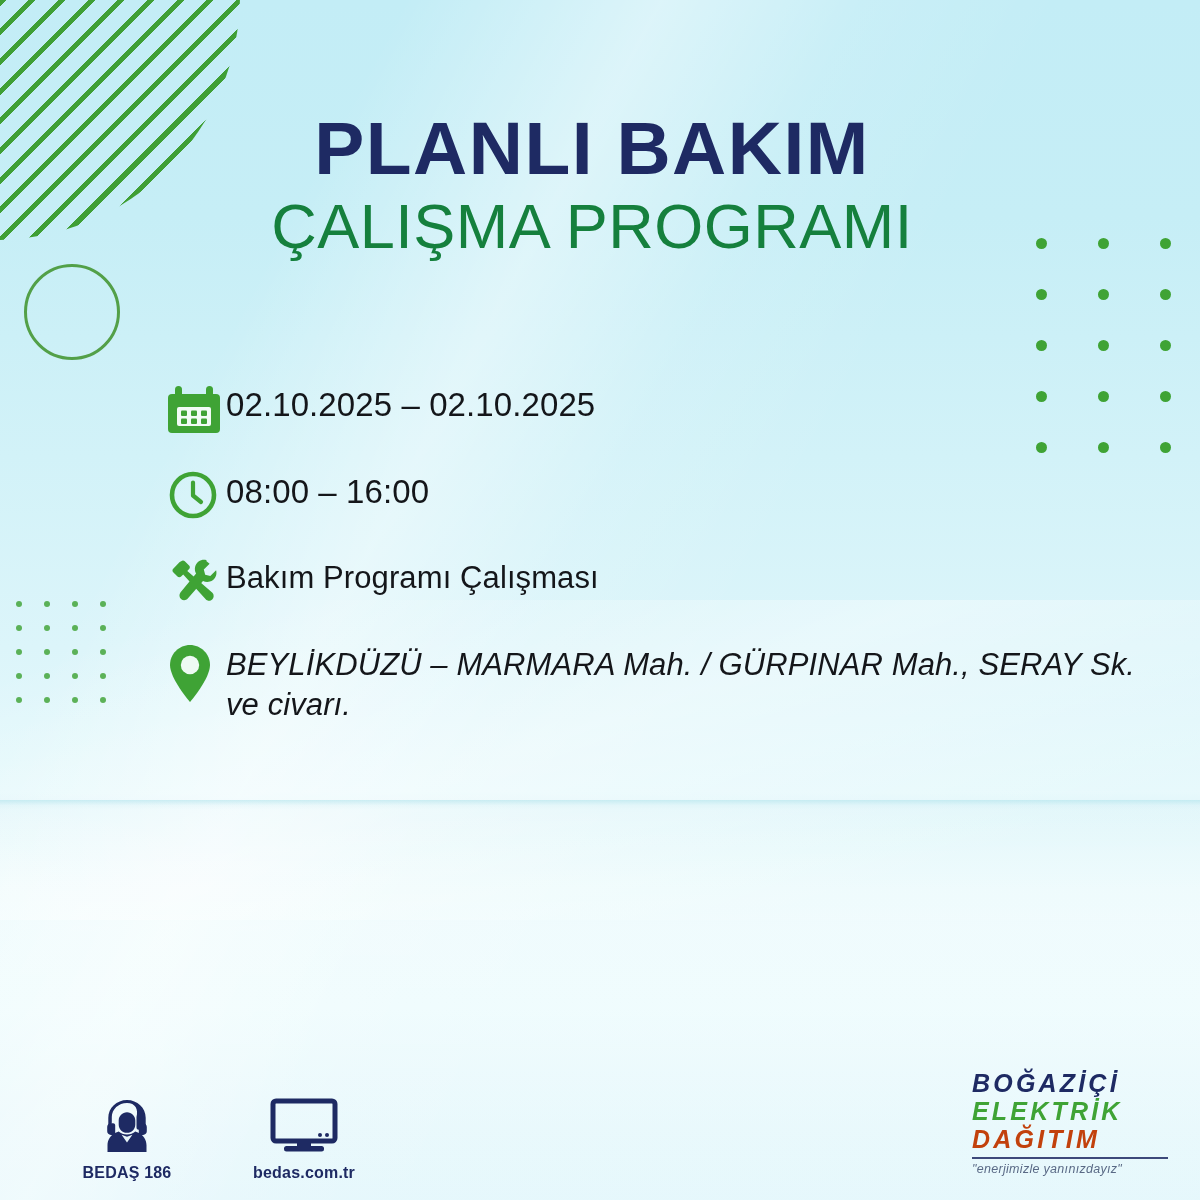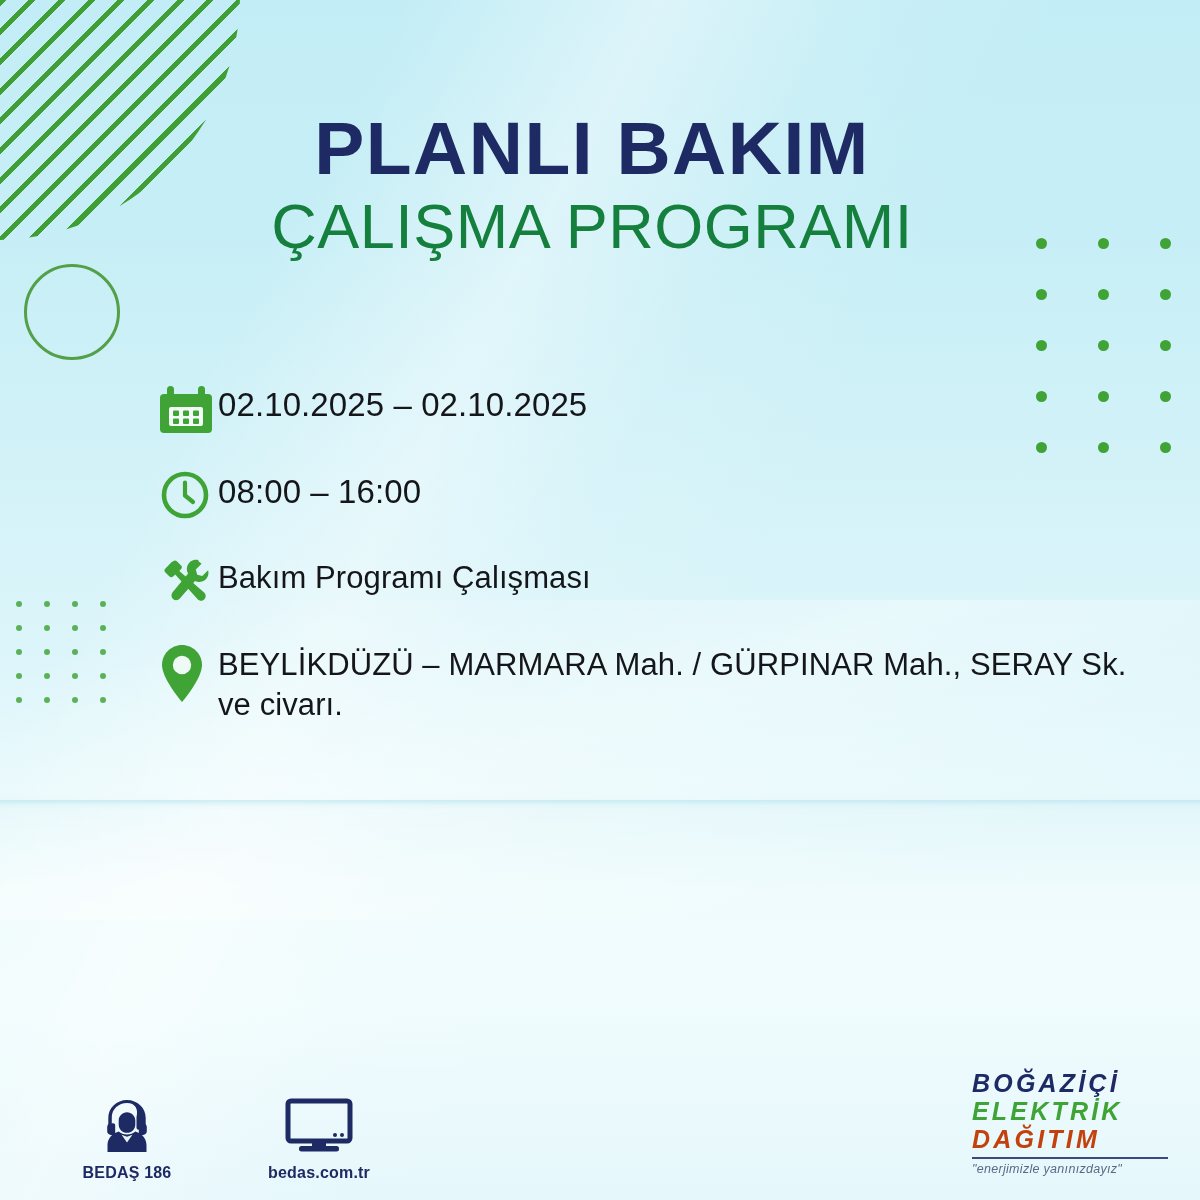--- a/index.html
+++ b/index.html
@@ -152,30 +152,30 @@
     font-weight: normal;
     letter-spacing: 0.5px;
     color: #15803d;
     line-height: 1;
     white-space: nowrap;
   }
 
   
   .info {
     position: absolute;
-    left: 160px;
+    left: 168px;
     top: 381px;
     width: 1000px;
   }
   .row {
     display: flex;
     align-items: flex-start;
     margin-bottom: 31px;
   }
-  .row:last-child { margin-bottom: 14px; }
+  .row:last-child { margin-bottom: 14px; font-style: italic; }
   .row-icon {
     flex: 0 0 58px;
     width: 58px;
     height: 56px;
     display: flex;
     align-items: flex-start;
     justify-content: flex-start;
     padding-top: 2px;
   }
   .row-text {
@@ -188,21 +188,21 @@
   .row-date .row-text,
   .row-time .row-text { font-size: 33px; }
 
   
   .contacts {
     position: absolute;
     left: 58px;
     bottom: 18px;
     display: flex;
     align-items: flex-end;
-    gap: 54px;
+    gap: 39px;
   }
   .contact {
     width: 138px;
     text-align: center;
     color: #1e2a63;
   }
   .contact-icon {
     height: 62px;
     display: flex;
     align-items: flex-end;

